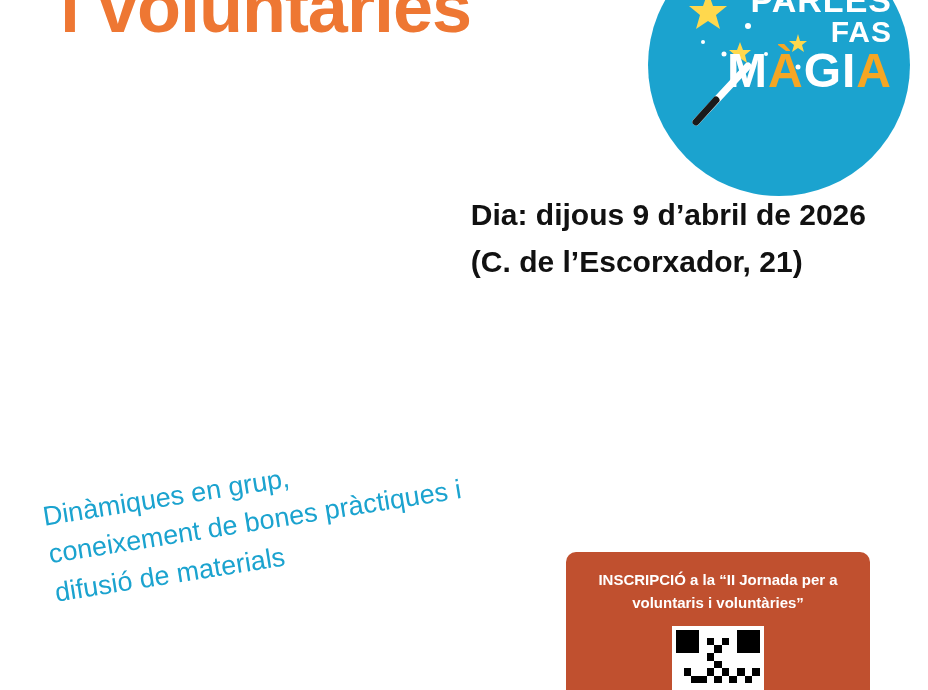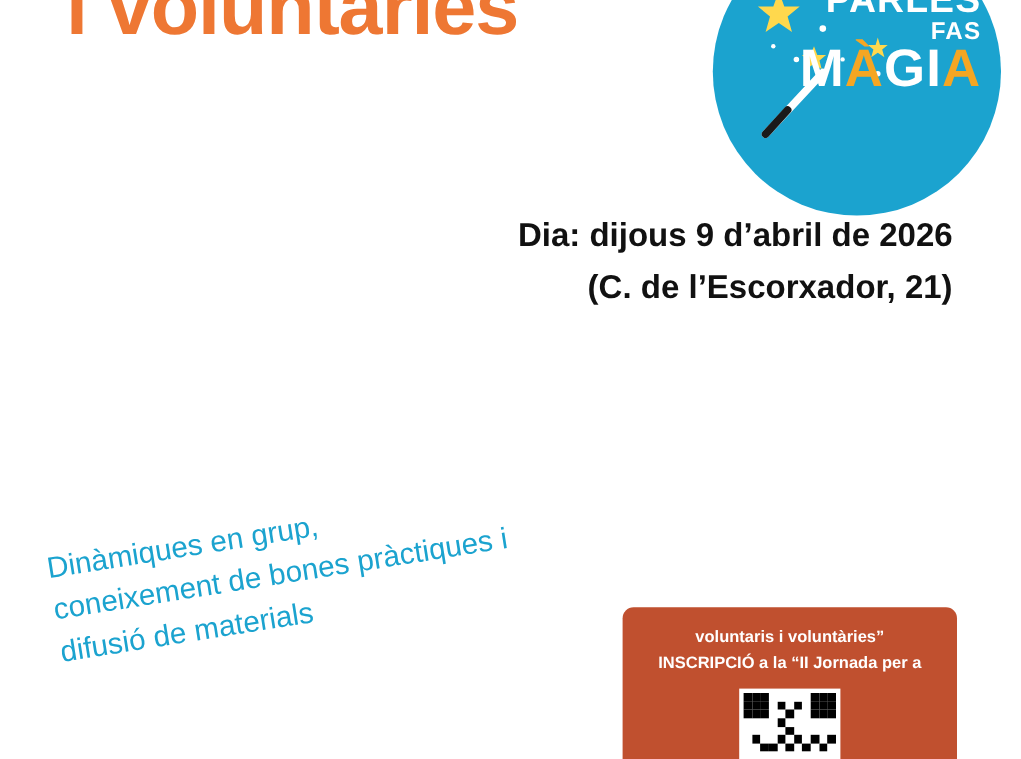--- a/index.html
+++ b/index.html
@@ -46,37 +46,36 @@
   .logo-text {
     position: absolute;
     right: 18px;
     top: 50px;
     text-align: right;
     color: #ffffff;
     font-weight: bold;
     line-height: 0.98;
   }
   .logo-line1 { font-size: 34px; letter-spacing: 1px; }
-  .logo-line2 { font-size: 22px; letter-spacing: 1px; }
+  .logo-line2 { font-size: 30px; letter-spacing: 1px; }
   .logo-line3 { font-size: 48px; letter-spacing: 1px; }
   .logo-line3 .accent { color: #f5a623; }
   .wand {
     position: absolute;
     left: 38px;
     top: 118px;
     width: 78px;
     height: 78px;
   }
 
   
   .details {
     position: absolute;
     right: 62px;
     top: 192px;
-    text-align: right;
     color: #111111;
     font-weight: bold;
     font-size: 30px;
     line-height: 1.56;
     white-space: nowrap;
     margin-left: 45px;
   }
 
   
   .desc-rot {
@@ -172,22 +171,22 @@
 </div>
 
 <div class="desc-rot">
   <div>Dinàmiques en grup,</div>
   <div>coneixement de bones pràctiques i</div>
   <div>difusió de materials</div>
 </div>
 
 <div class="inscription-card">
   <div class="inscription-text">
+    <div>INSCRIPCIÓ a la “II Jornada per a</div>
     <div>voluntaris i voluntàries”</div>
-    <div>INSCRIPCIÓ a la “II Jornada per a</div>
   </div>
   <div class="qr-box">
     <div class="qr-grid" id="qr-grid">
         <i class="on"></i>
         <i class="on"></i>
         <i class="on"></i>
         <i></i>
         <i></i>
         <i></i>
         <i></i>

